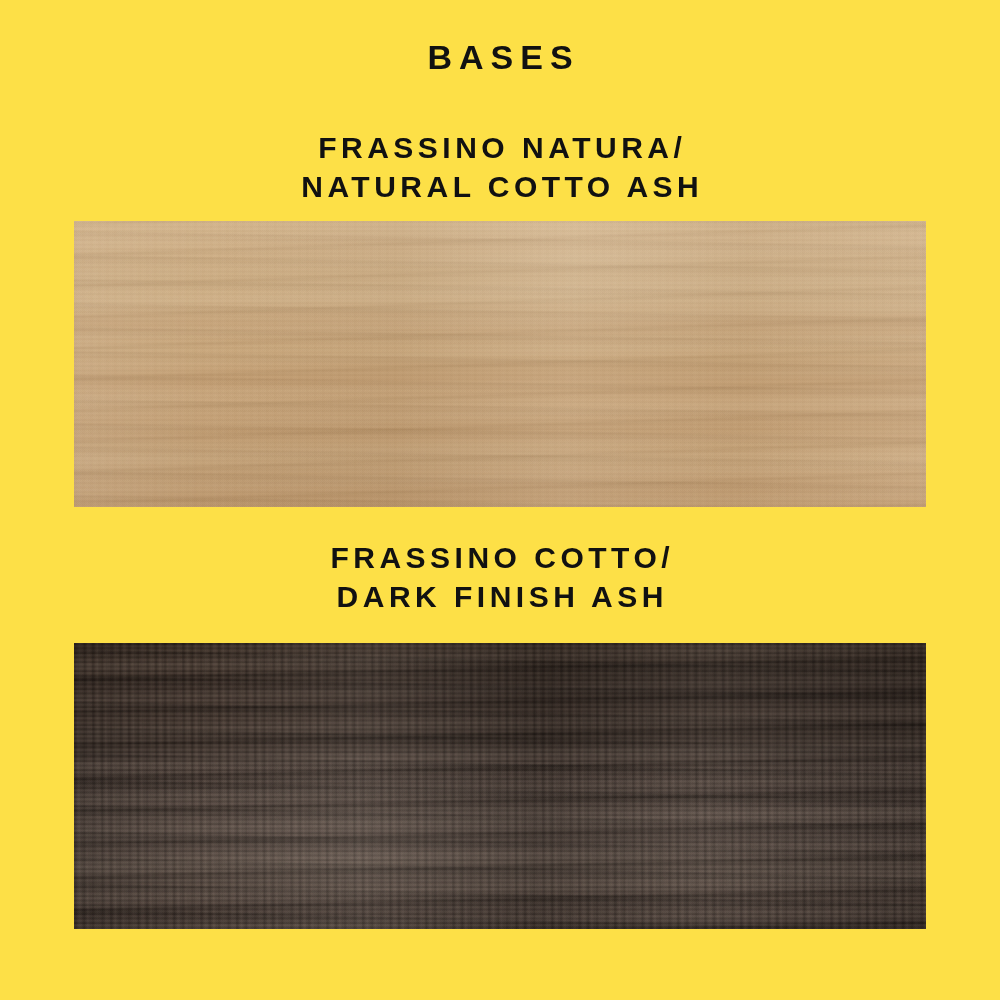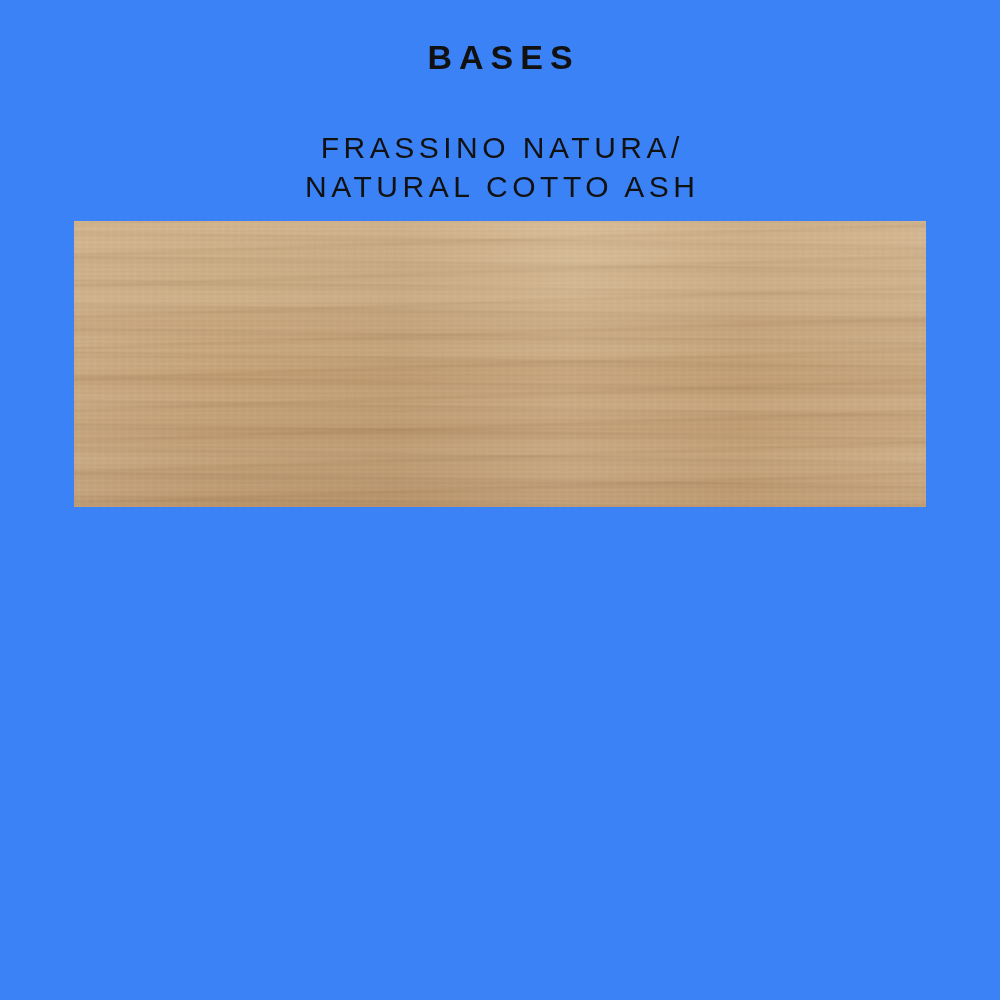--- a/index.html
+++ b/index.html
@@ -12,21 +12,21 @@
     height: 1000px;
     background: #ffffff;
     font-family: "Liberation Sans", sans-serif;
     overflow: hidden;
   }
 
   .page {
     position: relative;
     width: 1000px;
     height: 1000px;
-    background: #3b82f6;
+    background: #fde047;
   }
 
   
   .page-title {
     position: absolute;
     top: 36px;
     left: 0;
     width: 1000px;
     text-align: center;
     font-size: 34px;
@@ -43,21 +43,21 @@
     left: 0;
     width: 1000px;
   }
   .swatch-group.group-natural { top: 128px; }
   .swatch-group.group-dark    { top: 538px; }
 
   .swatch-caption {
     width: 1000px;
     text-align: center;
     color: #111111;
-    font-weight: 400;
+    font-weight: 700;
     font-size: 30px;
     letter-spacing: 4.5px;
     line-height: 39px;
     text-indent: 4.5px;
   }
   .caption-line { display: block; white-space: nowrap; }
 
   
   .wood-plate {
     position: relative;
@@ -242,14 +242,29 @@
 
     <div class="wood-plate wood-natural">
       <div class="wood-layer wood-base"></div>
       <div class="wood-layer wood-bands"></div>
       <div class="wood-layer wood-grain-fine"></div>
       <div class="wood-layer wood-pores"></div>
       <div class="wood-layer wood-sheen"></div>
     </div>
   </div>
 
+  <div class="swatch-group group-dark">
+
+    <div class="swatch-caption">
+      <span class="caption-line">FRASSINO COTTO/</span>
+      <span class="caption-line">DARK FINISH ASH</span>
+    </div>
+
+    <div class="wood-plate wood-dark">
+      <div class="wood-layer wood-base"></div>
+      <div class="wood-layer wood-bands"></div>
+      <div class="wood-layer wood-grain-fine"></div>
+      <div class="wood-layer wood-pores"></div>
+      <div class="wood-layer wood-sheen"></div>
+    </div>
+  </div>
 
 </div>
 
 </body></html>

